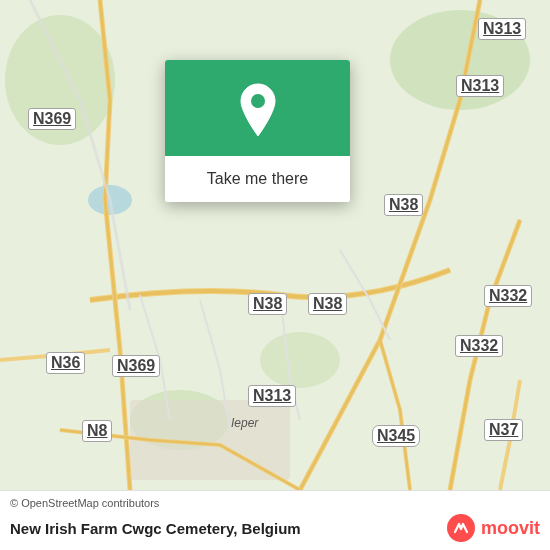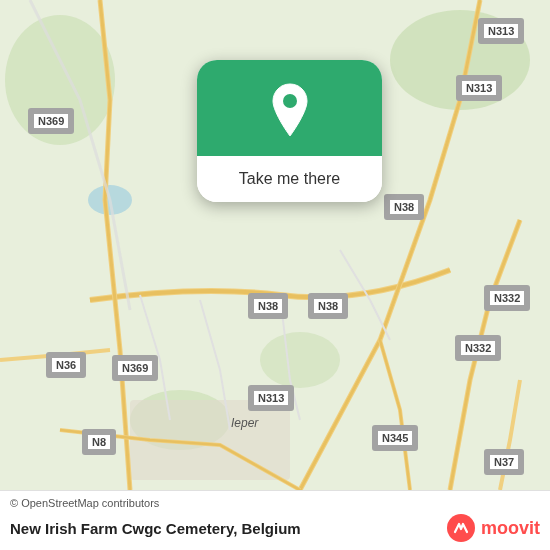--- a/index.html
+++ b/index.html
@@ -28,28 +28,27 @@
       height: 100%;
     }
 
     
     .popup-card {
       position: absolute;
       top: 60px;
       left: 165px;
       width: 185px;
       background: white;
-      border-radius: 20px;
+      border-radius: 3px;
       box-shadow: 0 4px 16px rgba(0,0,0,0.3);
       display: flex;
       flex-direction: column;
       align-items: flex-end;
       overflow: hidden;
       z-index: 10;
-      margin-left: 32px;
     }
 
     .popup-top {
       width: 100%;
       background: #2eaa6e;
       display: flex;
       justify-content: center;
       align-items: center;
       padding: 22px 0 18px 0;
     }
@@ -118,26 +117,27 @@
     .moovit-text {
       font-size: 18px;
       font-weight: 700;
       color: #ff4c4c;
     }
 
     
     .road-badge {
       position: absolute;
       background: white;
-      border: 6px solid #a3a3a3;
+      border: 1px solid #a3a3a3;
       border-radius: 3px;
-      font-size: 11px;
+      font-size: 16px;
       font-weight: bold;
       color: #444;
       padding: 1px 4px;
+      text-decoration: underline;
     }
   </style>
 </head>
 <body>
 
 <div id="map-container">
 
   <svg class="map-svg" viewBox="0 0 550 490" xmlns="http://www.w3.org/2000/svg">
 
     <rect width="550" height="490" fill="#e8efdc"></rect>
@@ -183,24 +183,24 @@
   <div class="road-badge" style="left:478px; top:18px;">N313</div>
   <div class="road-badge" style="left:456px; top:75px;">N313</div>
   <div class="road-badge" style="left:28px; top:108px;">N369</div>
   <div class="road-badge" style="left:248px; top:293px;">N38</div>
   <div class="road-badge" style="left:308px; top:293px;">N38</div>
   <div class="road-badge" style="left:384px; top:194px;">N38</div>
   <div class="road-badge" style="left:112px; top:355px;">N369</div>
   <div class="road-badge" style="left:455px; top:335px;">N332</div>
   <div class="road-badge" style="left:484px; top:285px;">N332</div>
   <div class="road-badge" style="left:248px; top:385px;">N313</div>
-  <div class="road-badge" style="left:372px; top:425px;">N345</div>
-  <div class="road-badge" style="left:82px; top:429px;text-align:right;">N8</div>
+  <div class="road-badge" style="left:372px; top:425px;border-radius:7px;">N345</div>
+  <div class="road-badge" style="left:82px; top:420px;text-align:right;">N8</div>
   <div class="road-badge" style="left:10px; top:352px;margin-left:36px;">N36</div>
-  <div class="road-badge" style="left:484px; top:449px;">N37</div>
+  <div class="road-badge" style="left:484px; top:419px;">N37</div>
 
   <div class="popup-card">
     <div class="popup-top">
 
       <svg class="location-pin" viewBox="0 0 46 56" xmlns="http://www.w3.org/2000/svg">
         <path d="M23 2C13.6 2 6 9.6 6 19C6 31 23 54 23 54C23 54 40 31 40 19C40 9.6 32.4 2 23 2Z" fill="white" stroke="white" stroke-width="1"></path>
         <circle cx="23" cy="19" r="7" fill="#2eaa6e"></circle>
       </svg>
     </div>
     <button class="popup-button">Take me there</button>

